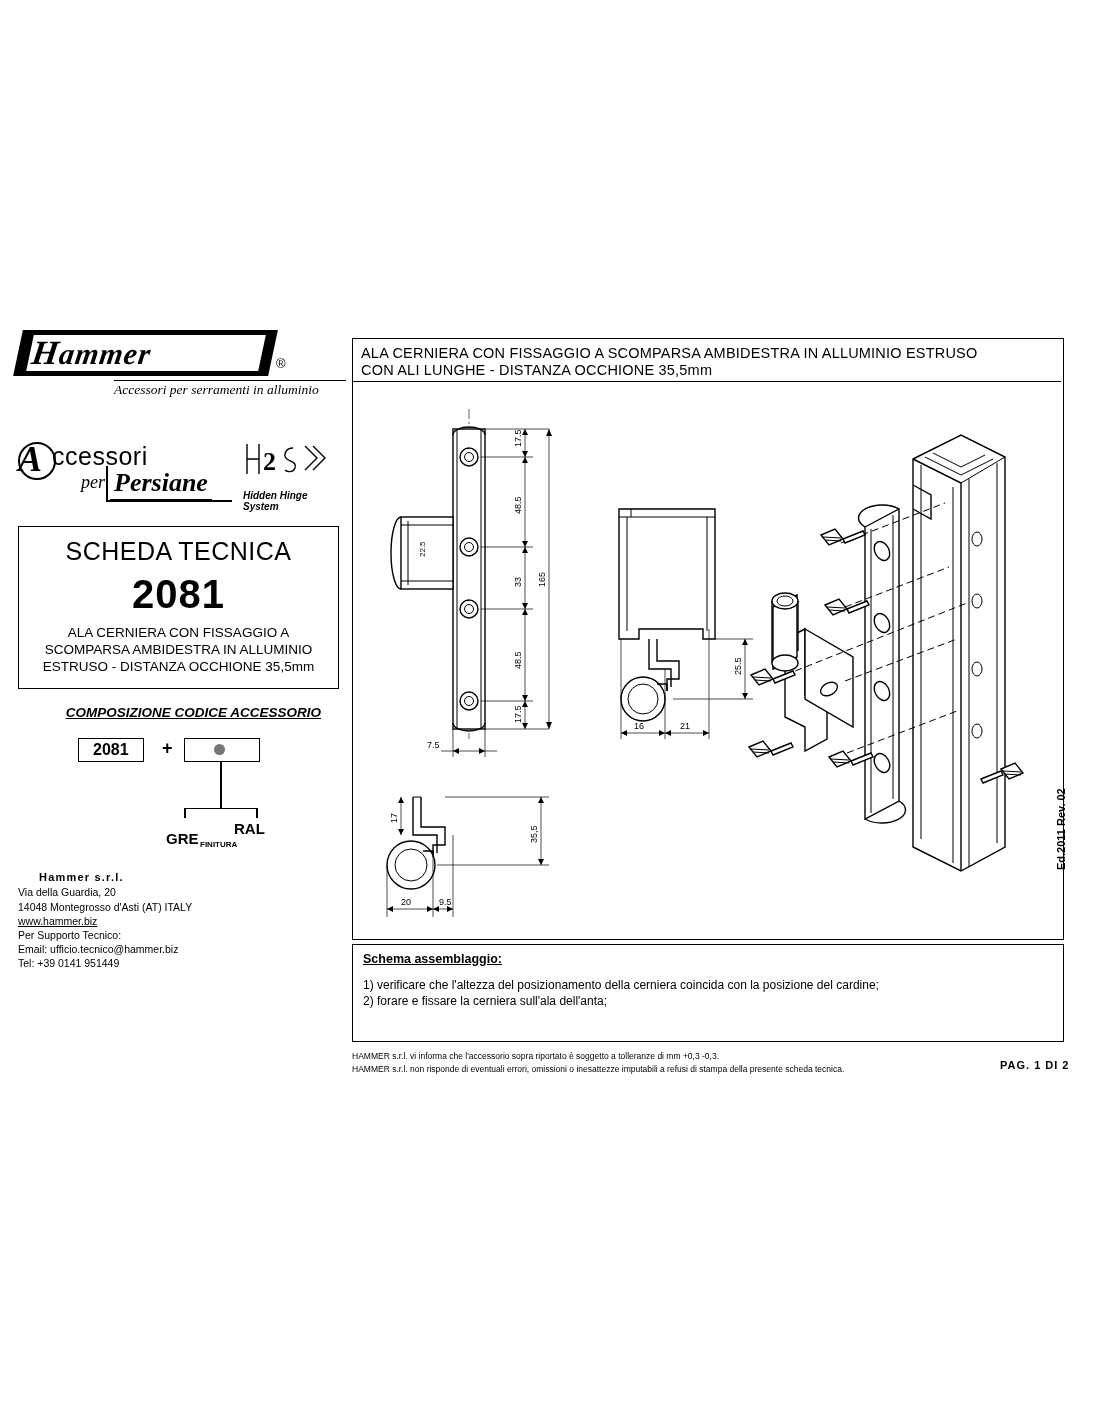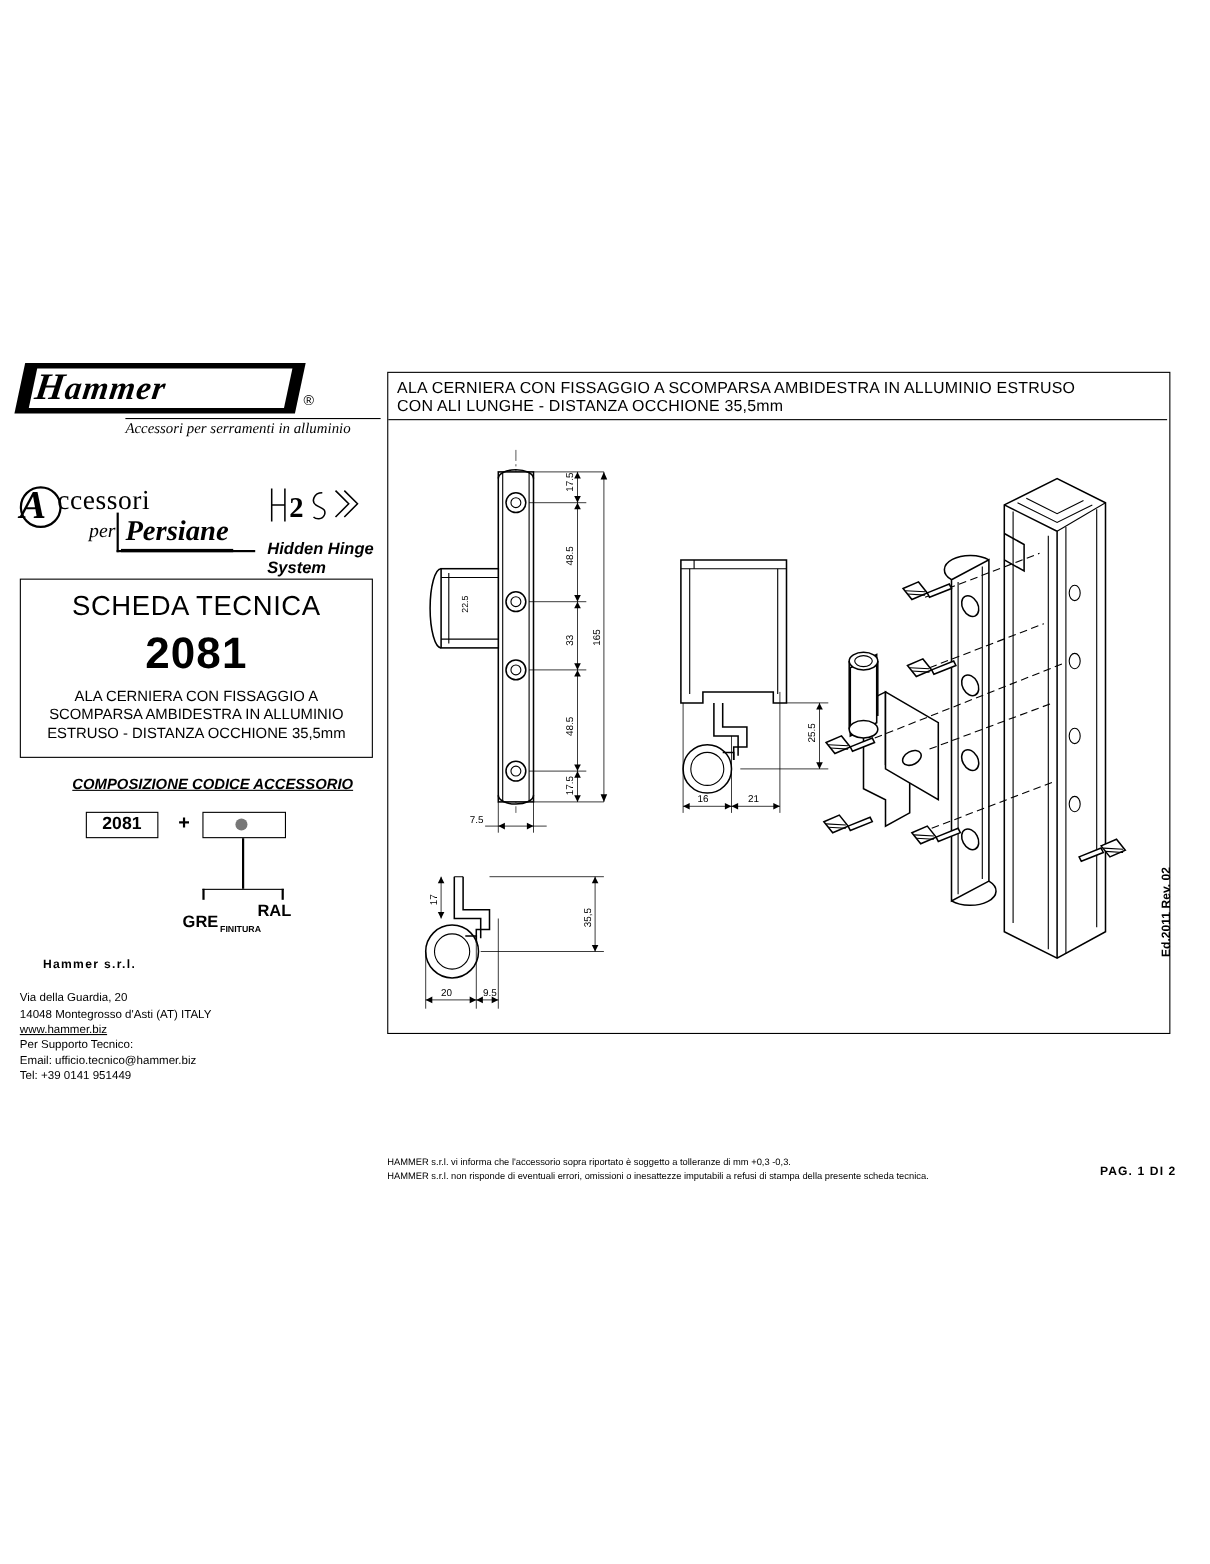--- a/index.html
+++ b/index.html
@@ -87,21 +87,21 @@
   .acc-circle {
     position:absolute;
     left:0px; top:4px;
     width:34px; height:34px;
     border:2.5px solid #000;
     border-radius:50%;
   }
   .acc-word {
     position:absolute;
     left:34px; top:4px;
-    font-family:Liberation Serif, serif;
+    font-family:Liberation Sans, sans-serif;
     font-size:25px;
     letter-spacing:0.5px;
   }
   .acc-per {
     position:absolute;
     left:52px; top:34px;
     font-family:"Liberation Serif", serif;
     font-style:italic;
     font-size:18px;
     margin-left:11px;
@@ -124,21 +124,21 @@
     border-top:none;
     border-right:none;
   }
   .h2s {
     position:absolute;
     left:225px; top:2px;
     width:100px;
   }
   .h2s-sub {
     font-family:"Liberation Sans", sans-serif;
-    font-size:15px;
+    font-size:10px;
     font-weight:bold;
     font-style:italic;
     margin-top:2px;
   }
 
   
   .scheda-box {
     position:relative;
     margin-top:8px;
     border:1.6px solid #000;
@@ -249,21 +249,21 @@
   .company {
     margin-top:10px;
     font-size:10.5px;
     line-height:1.35;
     width:303px;
   }
   .company .name {
     font-weight:bold;
     font-size:11px;
     letter-spacing:1.2px;
-    margin-bottom:16px;
+    margin-bottom:1px;
     padding-left:21px;
   }
   .company .line { white-space:nowrap; }
   .company .uline { text-decoration:underline; }
 
   
   .draw-frame {
     position:absolute;
     left:352px; top:338px;
     width:710px; height:600px;
@@ -650,20 +650,27 @@
         </g>
         <g>
           <path class="ln med fillw" d="M648 430 L662 424 L670 434 L656 440 Z"></path>
           <path class="ln thin" d="M650 432 L668 433 M652 435 L668 436"></path>
           <path class="ln med fillw" d="M628 440 L648 432 L650 436 L630 444 Z"></path>
         </g>
       </g>
     </svg>
   </div>
 
+  <div class="schema-frame">
+    <div class="schema-title">Schema assemblaggio:</div>
+    <div class="schema-lines">
+      <div>1) verificare che l'altezza del posizionamento della cerniera coincida con la posizione del cardine;</div>
+      <div>2) forare e fissare la cerniera sull'ala dell'anta;</div>
+    </div>
+  </div>
 
   <div class="disclaimer">
     <div>HAMMER s.r.l. vi informa che l'accessorio sopra riportato è soggetto a tolleranze di mm +0,3 -0,3.</div>
     <div>HAMMER s.r.l. non risponde di eventuali errori, omissioni o inesattezze imputabili a refusi di stampa della presente scheda tecnica.</div>
   </div>
 
   <div class="pagenum">PAG. 1 DI 2</div>
   <div class="rev">Ed.2011 Rev. 02</div>
 
 </div>

